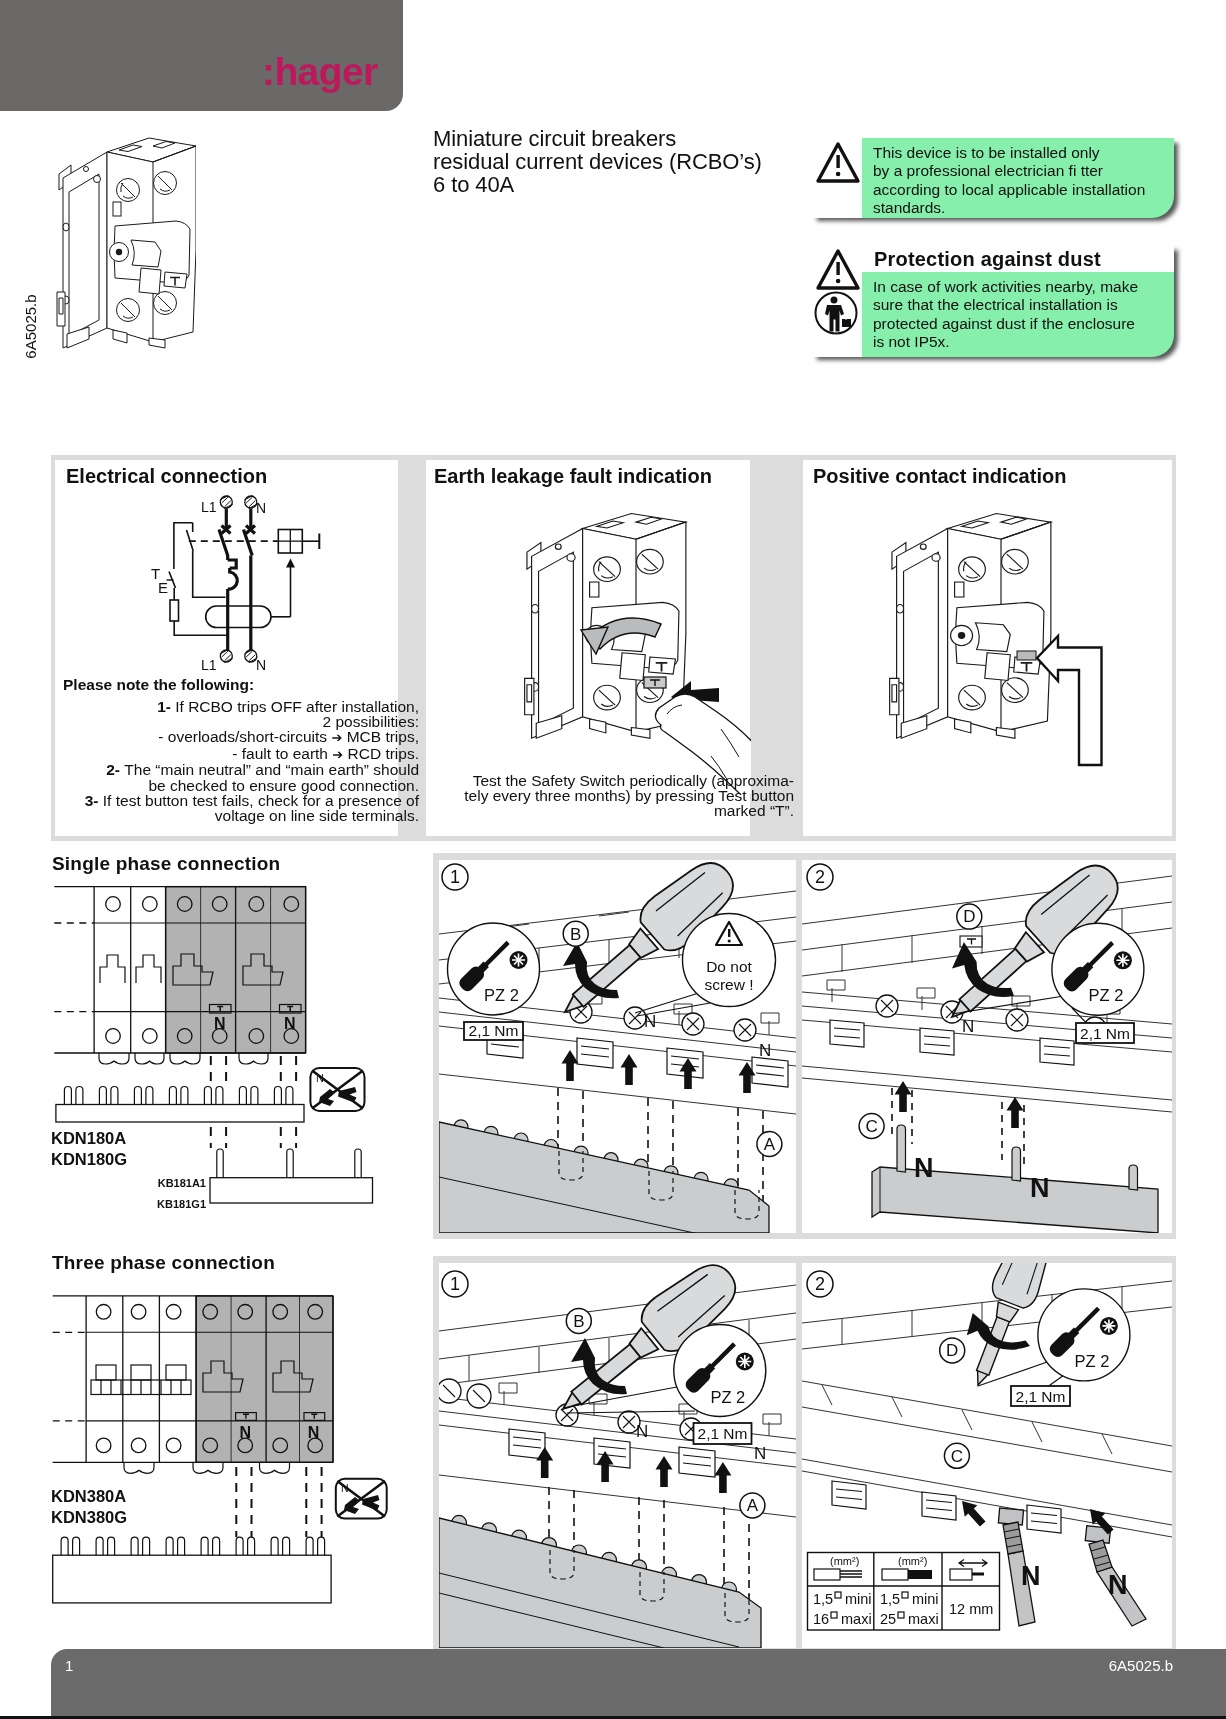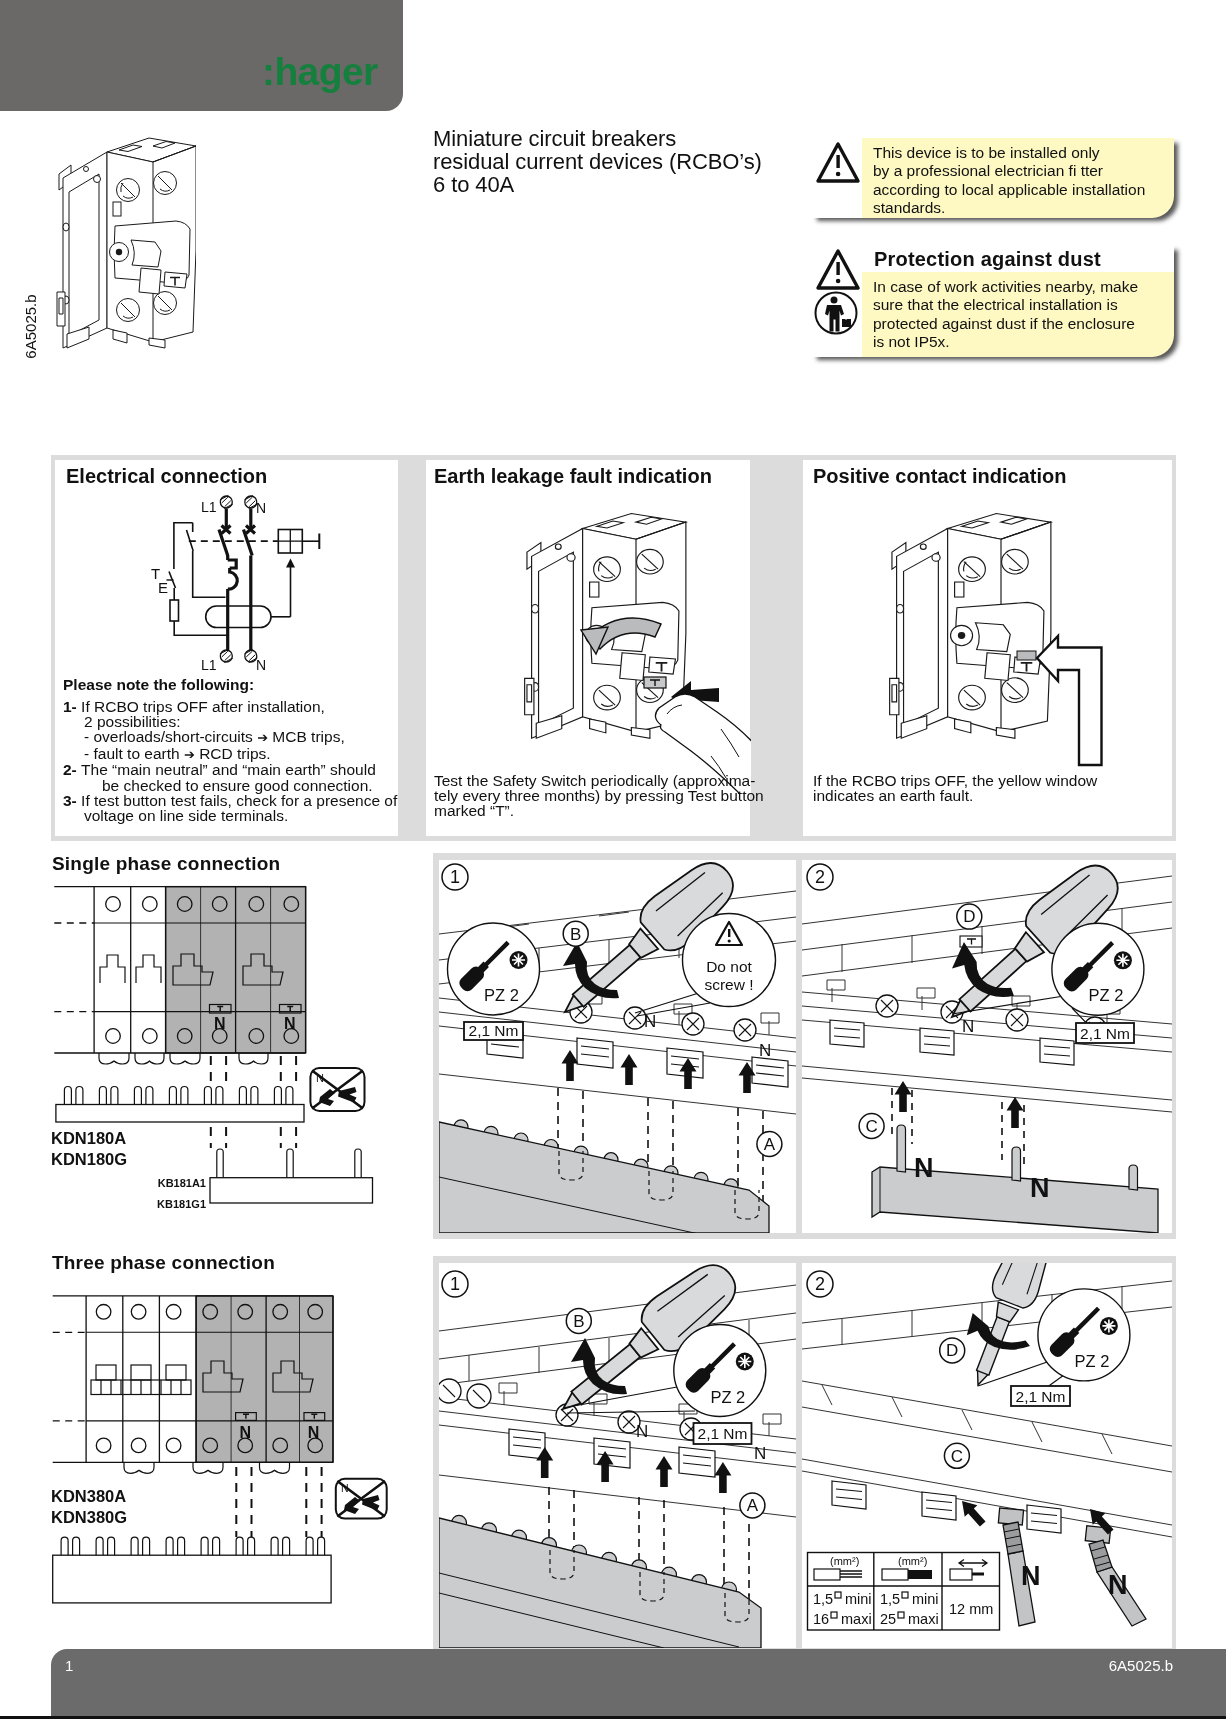--- a/index.html
+++ b/index.html
@@ -1,29 +1,29 @@
 <!DOCTYPE html>
 <html><head>
 <meta charset="utf-8">
 <style>
 html,body{margin:0;padding:0;}
 body{width:1226px;height:1719px;position:relative;background:#fff;font-family:"Liberation Sans",sans-serif;overflow:hidden;}
 .abs{position:absolute;}
 #hdr{left:0;top:0;width:403px;height:111px;background:#6b6868;border-radius:0 0 17px 0;}
-#logo{left:262px;top:50px;color:#15803d;font-weight:bold;font-size:39px;letter-spacing:-0.6px;}
+#logo{left:262px;top:50px;color:#be185d;font-weight:bold;font-size:39px;letter-spacing:-0.6px;}
 #code6a{left:-30px;top:318px;transform:rotate(-90deg);transform-origin:center;font-size:15px;color:#111;width:120px;text-align:center;}
 #title{left:433px;top:127px;font-size:22px;line-height:23px;color:#111;letter-spacing:-0.1px;}
-.wbox{background:#fef9c3;border-radius:0 0 22px 0;box-shadow:5px 4px 4px -1px rgba(70,70,70,0.9);}
+.wbox{background:#86efac;border-radius:0 0 22px 0;box-shadow:5px 4px 4px -1px rgba(70,70,70,0.9);}
 .wwhite{background:#fff;position:absolute;left:0;top:0;width:51px;}
 .wtxt{font-size:15.5px;line-height:18.4px;color:#111;}
 h2{font-size:19px;font-weight:bold;color:#111;margin:0;letter-spacing:0.2px;}
 .panel{background:#fff;position:absolute;}
 .sect{background:#dcdcdc;}
 .ptitle{position:absolute;left:11px;top:5px;font-size:20px;font-weight:bold;color:#111;}
-.ptxt{font-size:15.5px;line-height:15.4px;color:#111;}
+.ptxt{font-size:15.5px;line-height:15.4px;color:#111;text-align:right;}
 #ftr{left:51px;top:1649px;width:1175px;height:67px;background:#6b6b6b;border-radius:16px 0 0 0;color:#fff;font-size:15px;}
 #blackbar{left:0;top:1716px;width:1226px;height:3px;background:#111;}
 svg text{font-family:"Liberation Sans",sans-serif;}
 </style>
 </head>
 <body>
 <div class="abs" id="hdr"></div>
 <div class="abs" id="logo">:hager</div>
 <div class="abs" id="code6a">6A5025.b</div>
 
@@ -190,21 +190,20 @@
   </svg>
   <div class="abs ptxt" style="left:8px;top:313px;width:360px;">Test the Safety Switch periodically (approxima-<br>tely every three months) by pressing Test button<br>marked “T”.</div>
 </div>
 <div class="panel" style="left:803px;top:459.5px;width:369px;height:376px;">
   <div class="ptitle" style="left:10px;">Positive contact indication</div>
   <svg class="abs" style="left:82px;top:40px;" width="270" height="270" viewBox="0 0 270 270" id="blk3">
    <use href="#brkG" transform="translate(0,5) scale(1.16,1.07)"></use>
    <rect x="132" y="151" width="19" height="9" fill="#b9bbbd" stroke="#111" stroke-width="1"></rect>
    <path d="M152,158 L173,136 V147.5 H216.5 V265 H194 V170 H173 V181 Z" fill="#fff" stroke="#111" stroke-width="2.4"></path>
   </svg>
-  <div class="abs ptxt" style="left:10px;top:313px;width:350px;">If the RCBO trips OFF, the yellow window<br>indicates an earth fault.</div>
 </div>
 
 <h2 class="abs" style="left:52px;top:853px;">Single phase connection</h2>
 <svg class="abs" style="left:40px;top:880px;" width="390" height="335" viewBox="0 0 390 335" id="sp_diag" fill="none" stroke="#111" stroke-width="1.3">
  <rect x="125.6" y="6.6" width="140" height="166.4" fill="#b2b2b2"></rect>
  <path d="M14.3,6.6 H265.6 M14.3,173 H265.6"></path>
  <path d="M54.1,6.6 V173 M90.7,6.6 V173 M125.6,6.6 V173 M195.6,6.6 V173 M265.6,6.6 V173"></path>
  <path d="M160.6,6.6 V173 M230.6,6.6 V173" stroke-width="0.8"></path>
  <path d="M54.1,43 H265.6 M54.1,131.6 H265.6" stroke-width="1.1"></path>
  <path d="M14.3,43 H54.1" stroke-dasharray="7,5.5"></path>

